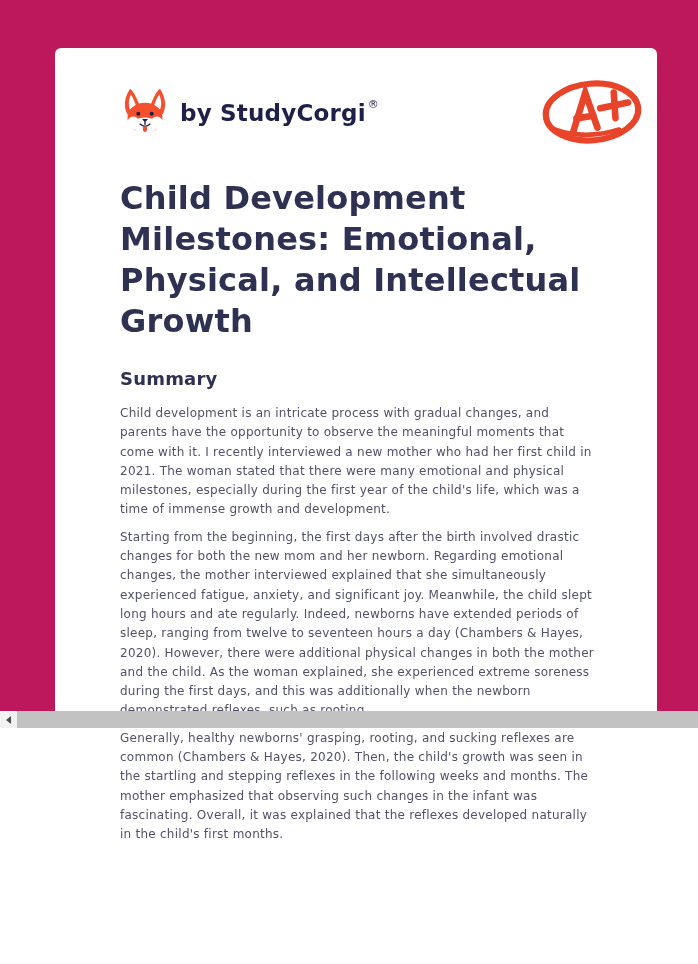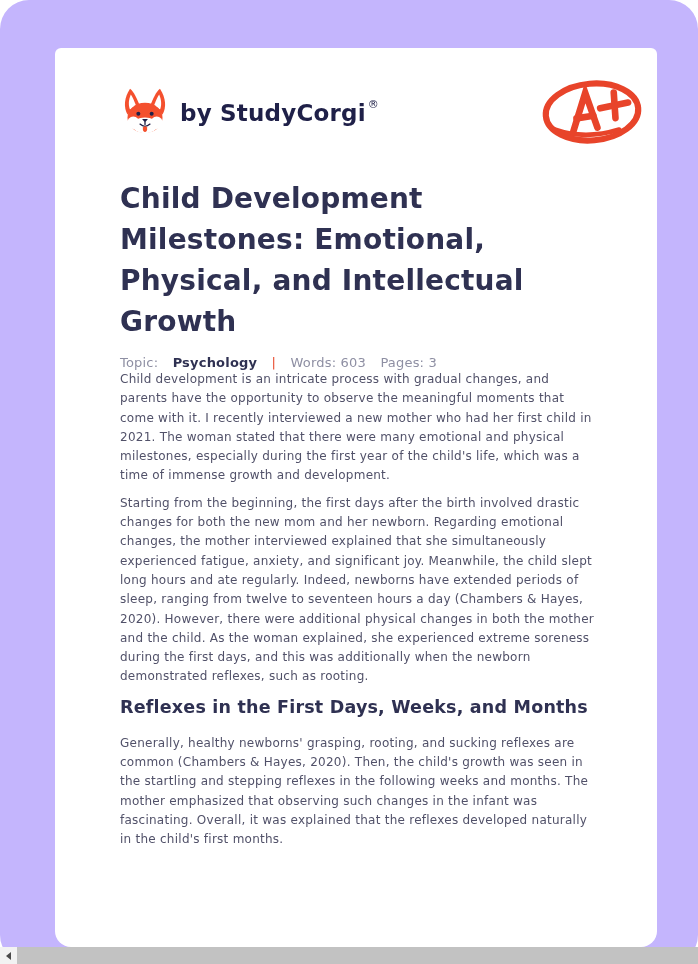--- a/index.html
+++ b/index.html
@@ -1,23 +1,22 @@
 <!DOCTYPE html>
 <html><head>
 <meta charset="utf-8">
 <style>
   * { margin: 0; padding: 0; box-sizing: border-box; }
   html, body { width: 698px; height: 964px; overflow: hidden; }
   body { font-family: "DejaVu Sans", sans-serif; }
 
   .page {
     position: relative;
-    width: 698px; height: 964px;
-    background: #c4b5fd;
-    border-radius: 29px;
+    width: 698px; height: 728px;
+    background: #be185d;
   }
 
   .card {
     position: absolute;
     left: 55px; top: 48px;
     width: 602px; height: 899px;
     background: #ffffff;
     border-radius: 6px 6px 16px 16px;
     overflow: hidden;
   }
@@ -33,21 +32,21 @@
   .logo { width: 50px; height: 56px; display: inline-block; }
   .brand-text {
     font-size: 23px; font-weight: bold; color: #1f2048;
     letter-spacing: 0.2px; margin-left: 10px; margin-top: 16px;
   }
   .reg-mark { font-size: 11px; color: #1f2048; margin-top: 14px; margin-left: 2px; }
   .badge { width: 106px; height: 70px; display: inline-block; }
 
   .essay-title {
     margin: 30px 65px 0 65px;
-    font-size: 28px; font-weight: bold;
+    font-size: 32px; font-weight: bold;
     line-height: 41px;
     color: #2f3152;
     letter-spacing: 0.2px;
   }
 
   .meta {
     margin: 13px 65px 0 65px;
     font-size: 13px; color: #8e8fa3;
     letter-spacing: 0.2px;
   }
@@ -139,35 +138,26 @@
             <path d="M38,42 L56,41"></path>
             <path d="M64,34 L94,31"></path>
             <path d="M80,19 L79,46"></path>
           </g>
         </svg>
       </span>
     </header>
 
     <h1 class="essay-title">Child Development Milestones: Emotional, Physical, and Intellectual Growth</h1>
 
-    <div class="meta">
-      <span>Topic:</span>
-      <span class="m-gap"></span><span class="topic-link">Psychology</span>
-      <span class="sep">|</span>
-      <span>Words:</span>
-      <span>603</span>
-      <span class="m-gap"></span><span>Pages:</span>
-      <span>3</span>
-    </div>
 
+    <h2 class="section-heading">Summary</h2>
     <p class="body-para">Child development is an intricate process with gradual changes, and parents have the opportunity to observe the meaningful moments that come with it. I recently interviewed a new mother who had her first child in 2021. The woman stated that there were many emotional and physical milestones, especially during the first year of the child's life, which was a time of immense growth and development.</p>
 
     <p class="body-para">Starting from the beginning, the first days after the birth involved drastic changes for both the new mom and her newborn. Regarding emotional changes, the mother interviewed explained that she simultaneously experienced fatigue, anxiety, and significant joy. Meanwhile, the child slept long hours and ate regularly. Indeed, newborns have extended periods of sleep, ranging from twelve to seventeen hours a day (Chambers &amp; Hayes, 2020). However, there were additional physical changes in both the mother and the child. As the woman explained, she experienced extreme soreness during the first days, and this was additionally when the newborn demonstrated reflexes, such as rooting.</p>
 
-    <h2 class="section-heading tight">Reflexes in the First Days, Weeks, and Months</h2>
     <p class="body-para">Generally, healthy newborns' grasping, rooting, and sucking reflexes are common (Chambers &amp; Hayes, 2020). Then, the child's growth was seen in the startling and stepping reflexes in the following weeks and months. The mother emphasized that observing such changes in the infant was fascinating. Overall, it was explained that the reflexes developed naturally in the child's first months.</p>
 
   </div>
 
   <div class="hscrollbar">
     <div class="scroll-btn">
       <span class="arrow-left"></span>
     </div>
     <div class="scroll-thumb"></div>
   </div>

